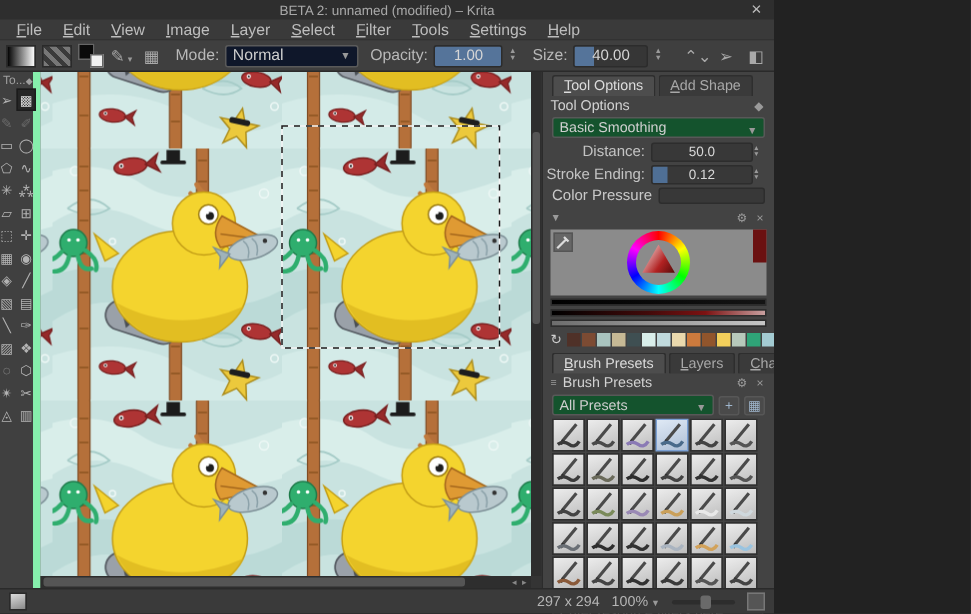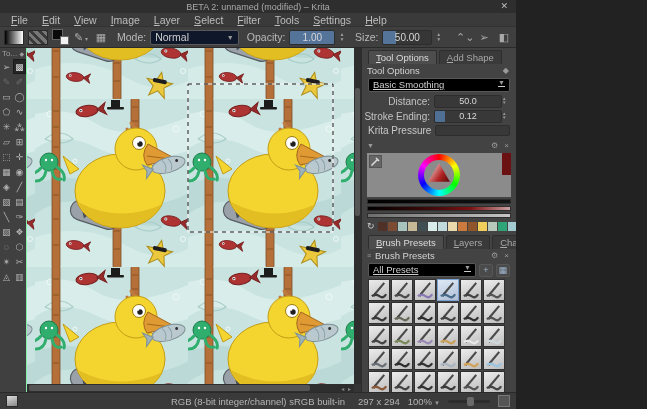--- a/index.html
+++ b/index.html
@@ -36,21 +36,21 @@
   .tb-slider { position:relative; height:15px; background:#363636; border:1px solid #2c2c2c; border-radius:2px;
                overflow:hidden; color:#d6d6d6; }
   .tb-slider .fill { position:absolute; left:0; top:0; bottom:0; background:#55749a; }
   .tb-slider .val { position:relative; display:block; text-align:center; line-height:13px; font-size:10px; }
   .spin { display:flex; flex-direction:column; justify-content:center; color:#9a9a9a; font-size:5px; line-height:5px; width:8px; }
 
   
   .main { flex:1; display:flex; min-height:0; }
 
   
-  .toolbox { width:27px; background:#404040; border-right:1px solid #86efac; flex:none; display:flex; flex-direction:column; }
+  .toolbox { width:27px; background:#404040; border-right:5px solid #86efac; flex:none; display:flex; flex-direction:column; }
   .toolbox-title { font-size:8px; color:#9f9f9f; padding:1px 2px; display:flex; justify-content:space-between; align-items:center; }
   .tool-grid { display:grid; grid-template-columns:13px 13px; justify-content:center; }
   .tool { height:15px; display:flex; align-items:center; justify-content:center; font-size:9px; color:#b3b3b3; }
   .tool.sel { background:#262626; border:1px solid #1b1b1b; color:#d8d8d8; }
   .tool.dim { color:#6b6b6b; }
 
   
   .canvas-wrap { flex:1; display:grid; grid-template-columns:1fr 7px; grid-template-rows:1fr 8px; min-width:0; }
   .canvas { position:relative; overflow:hidden; background:#c9e3e0; }
   .canvas svg { display:block; }
@@ -64,22 +64,22 @@
   
   .dock { width:155px; background:#434343; border-left:1px solid #2b2b2b; flex:none; display:flex; flex-direction:column;
           font-size:10px; color:#c9c9c9; }
   .dock-tabs { display:flex; height:16px; padding:2px 4px 0 6px; gap:2px; flex:none; }
   .dtab { padding:0 7px; line-height:14px; background:#3a3a3a; border:1px solid #2e2e2e; border-bottom:none;
           border-radius:2px 2px 0 0; color:#a8a8a8; white-space:nowrap; font-size:9.5px; }
   .dtab.active { background:#4d4d4d; color:#dcdcdc; }
   .sec-head { display:flex; align-items:center; height:13px; padding:0 5px; color:#d2d2d2; font-size:9.5px; flex:none; }
   .sec-head .icons { margin-left:auto; color:#9a9a9a; font-size:8px; letter-spacing:2px; }
   .sec-head .chev { margin-right:4px; font-size:7px; color:#9a9a9a; }
-  .dk-select { height:14px; margin:1px 6px 2px 6px; background:#000000; border:1px solid #585858; border-radius:2px;
-               display:flex; align-items:flex-start; padding:0 4px; font-size:9.5px; color:#cfcfcf; flex:none;text-decoration:underline;}
+  .dk-select { height:14px; margin:1px 6px 2px 6px; background:#14532d; border:1px solid #585858; border-radius:2px;
+               display:flex; align-items:flex-end; padding:0 4px; font-size:9.5px; color:#cfcfcf; flex:none;}
   .dk-select .chev { margin-left:auto; font-size:7px; color:#999; }
   .opt-row { display:flex; align-items:center; height:14px; margin:0 6px 1px 0; flex:none; }
   .opt-row .lbl { width:72px; text-align:right; padding-right:4px; font-size:10px; color:#c3c3c3; white-space:nowrap; }
   .opt-row .slider { flex:1; position:relative; height:13px; background:#383838; border:1px solid #2d2d2d; border-radius:2px; overflow:hidden; }
   .opt-row .slider .fill { position:absolute; left:0; top:0; bottom:0; background:#4f6f95; }
   .opt-row .slider .val { position:relative; display:block; text-align:center; font-size:9px; line-height:11px; color:#d8d8d8; }
   .opt-row .spin { font-size:4.5px; line-height:4.5px; }
   .chk-row { display:flex; align-items:center; height:13px; padding:0 6px; gap:4px; flex:none; }
   .chk-row .box { flex:1; height:11px; background:#383838; border:1px solid #2d2d2d; border-radius:2px; }
 
@@ -167,21 +167,21 @@
       <div class="fill" id="opacity-fill" style="width: 100%;"></div>
       <span class="val">1.00</span>
     </div>
     <div class="spin">
         <span>▲</span>
         <span>▼</span>
       </div>
     <span class="tb-label">Size:</span>
     <div class="tb-slider" style="width:52px">
       <div class="fill" id="size-fill" style="width: 26%;"></div>
-      <span class="val">50.00</span>
+      <span class="val">40.00</span>
     </div>
     <div class="spin">
         <span>▲</span>
         <span>▼</span>
       </div>
     <div class="tb-icon" style="margin-left:8px">⌃⌄</div>
     <div class="tb-icon">➢</div>
     <div class="tb-icon">◧</div>
   </div>
 
@@ -365,21 +365,21 @@
               <div class="fill" style="width:15%"></div>
               <span class="val">0.12</span>
             </div>
             <div class="spin">
               <span>▲</span>
               <span>▼</span>
             </div>
           </div>
         </div>
       <div class="chk-row">
-        <span>Krita Pressure</span>
+        <span>Color Pressure</span>
         <div class="box"></div>
       </div>
 
       <div class="sec-head" style="margin-top:2px">
         <span class="chev">▼</span>
         <span class="icons">⚙ ×</span>
       </div>
       <div class="acs-body">
         <div class="pipette">
           <svg width="11" height="11" viewBox="0 0 11 11">
@@ -615,21 +615,20 @@
               <line x1="5" y1="17" x2="7" y2="14" stroke="#2d2d2d" stroke-width="2"></line>
               <path d="M3,17 q4,-3 8,0 t7,-2" stroke="#333333" stroke-width="2.4" fill="none"></path>
             </svg></div>
         </div>
       <input class="bp-filter" placeholder="Enter resource filters here" style="">
     </div>
   </div>
 
   <div class="statusbar">
     <div class="preset-chip"></div>
-    <span class="center">RGB (8-bit integer/channel)  sRGB built-in</span>
     <div class="right">
       <span>297 x 294</span>
       <span><span>100%</span><span class="tiny-chev">▼</span></span>
       <div class="zoom-slider">
           <div class="zthumb"></div>
         </div>
       <div class="chip2"></div>
     </div>
   </div>
 </div>

